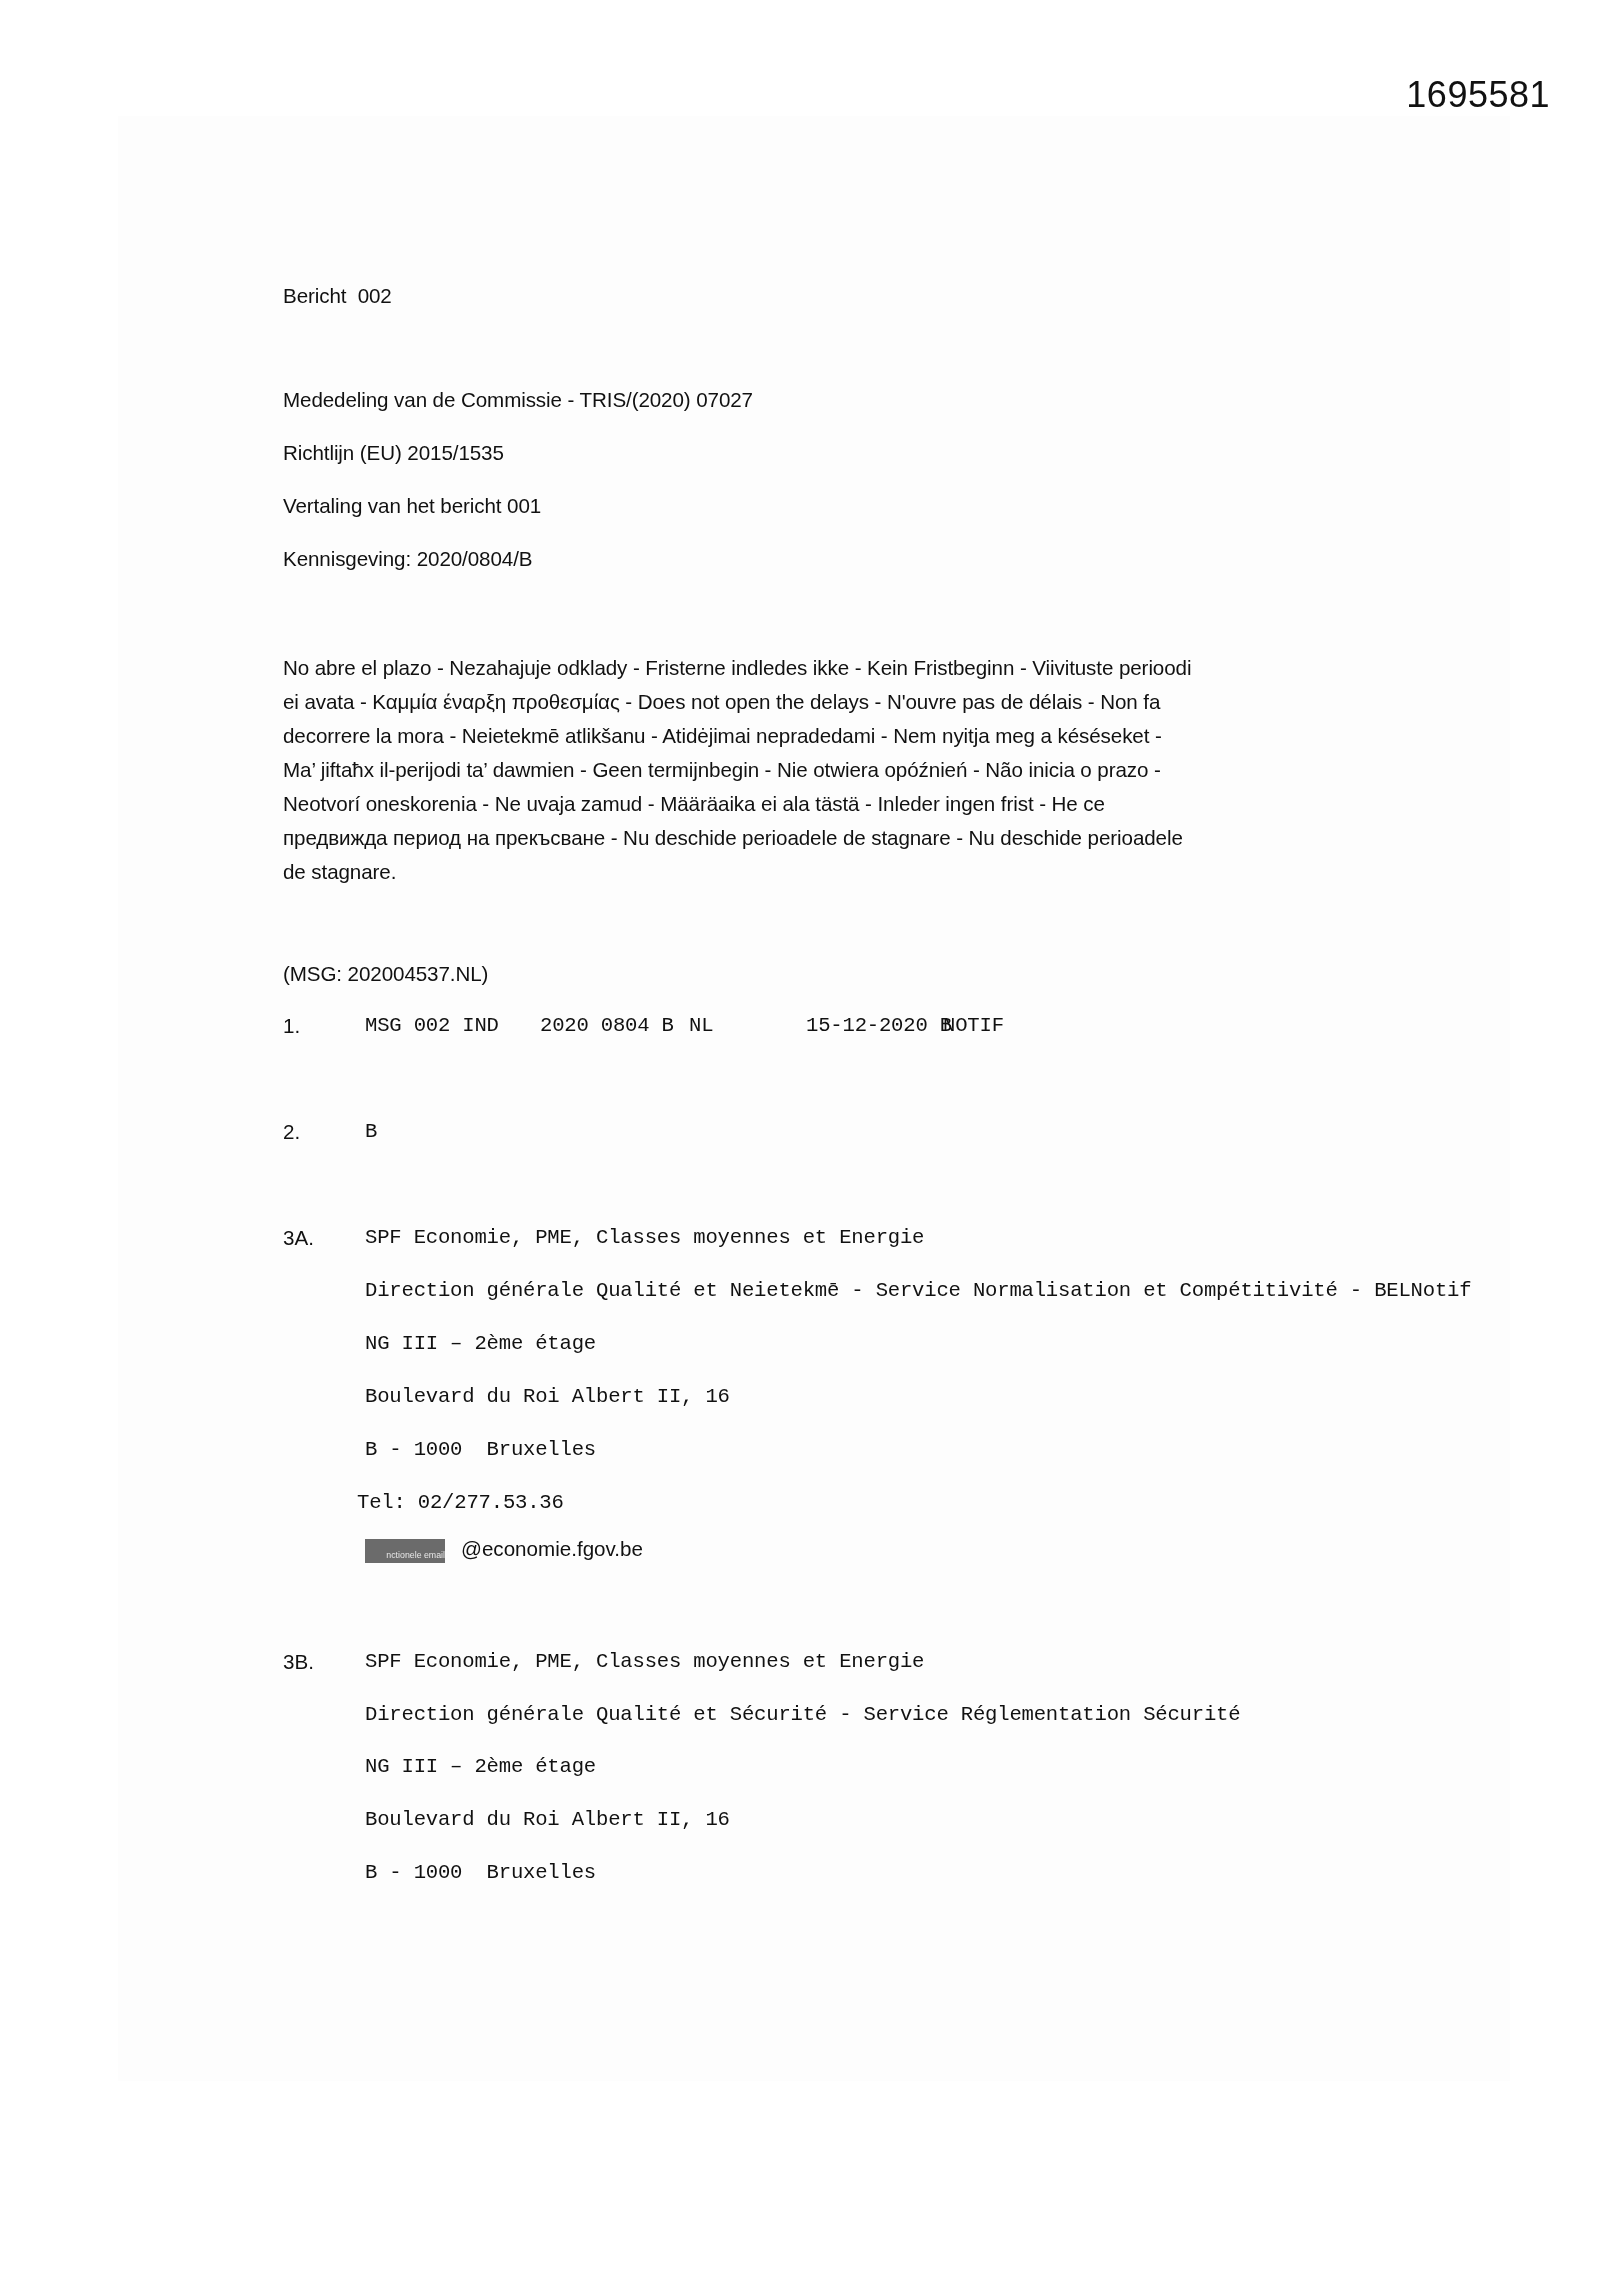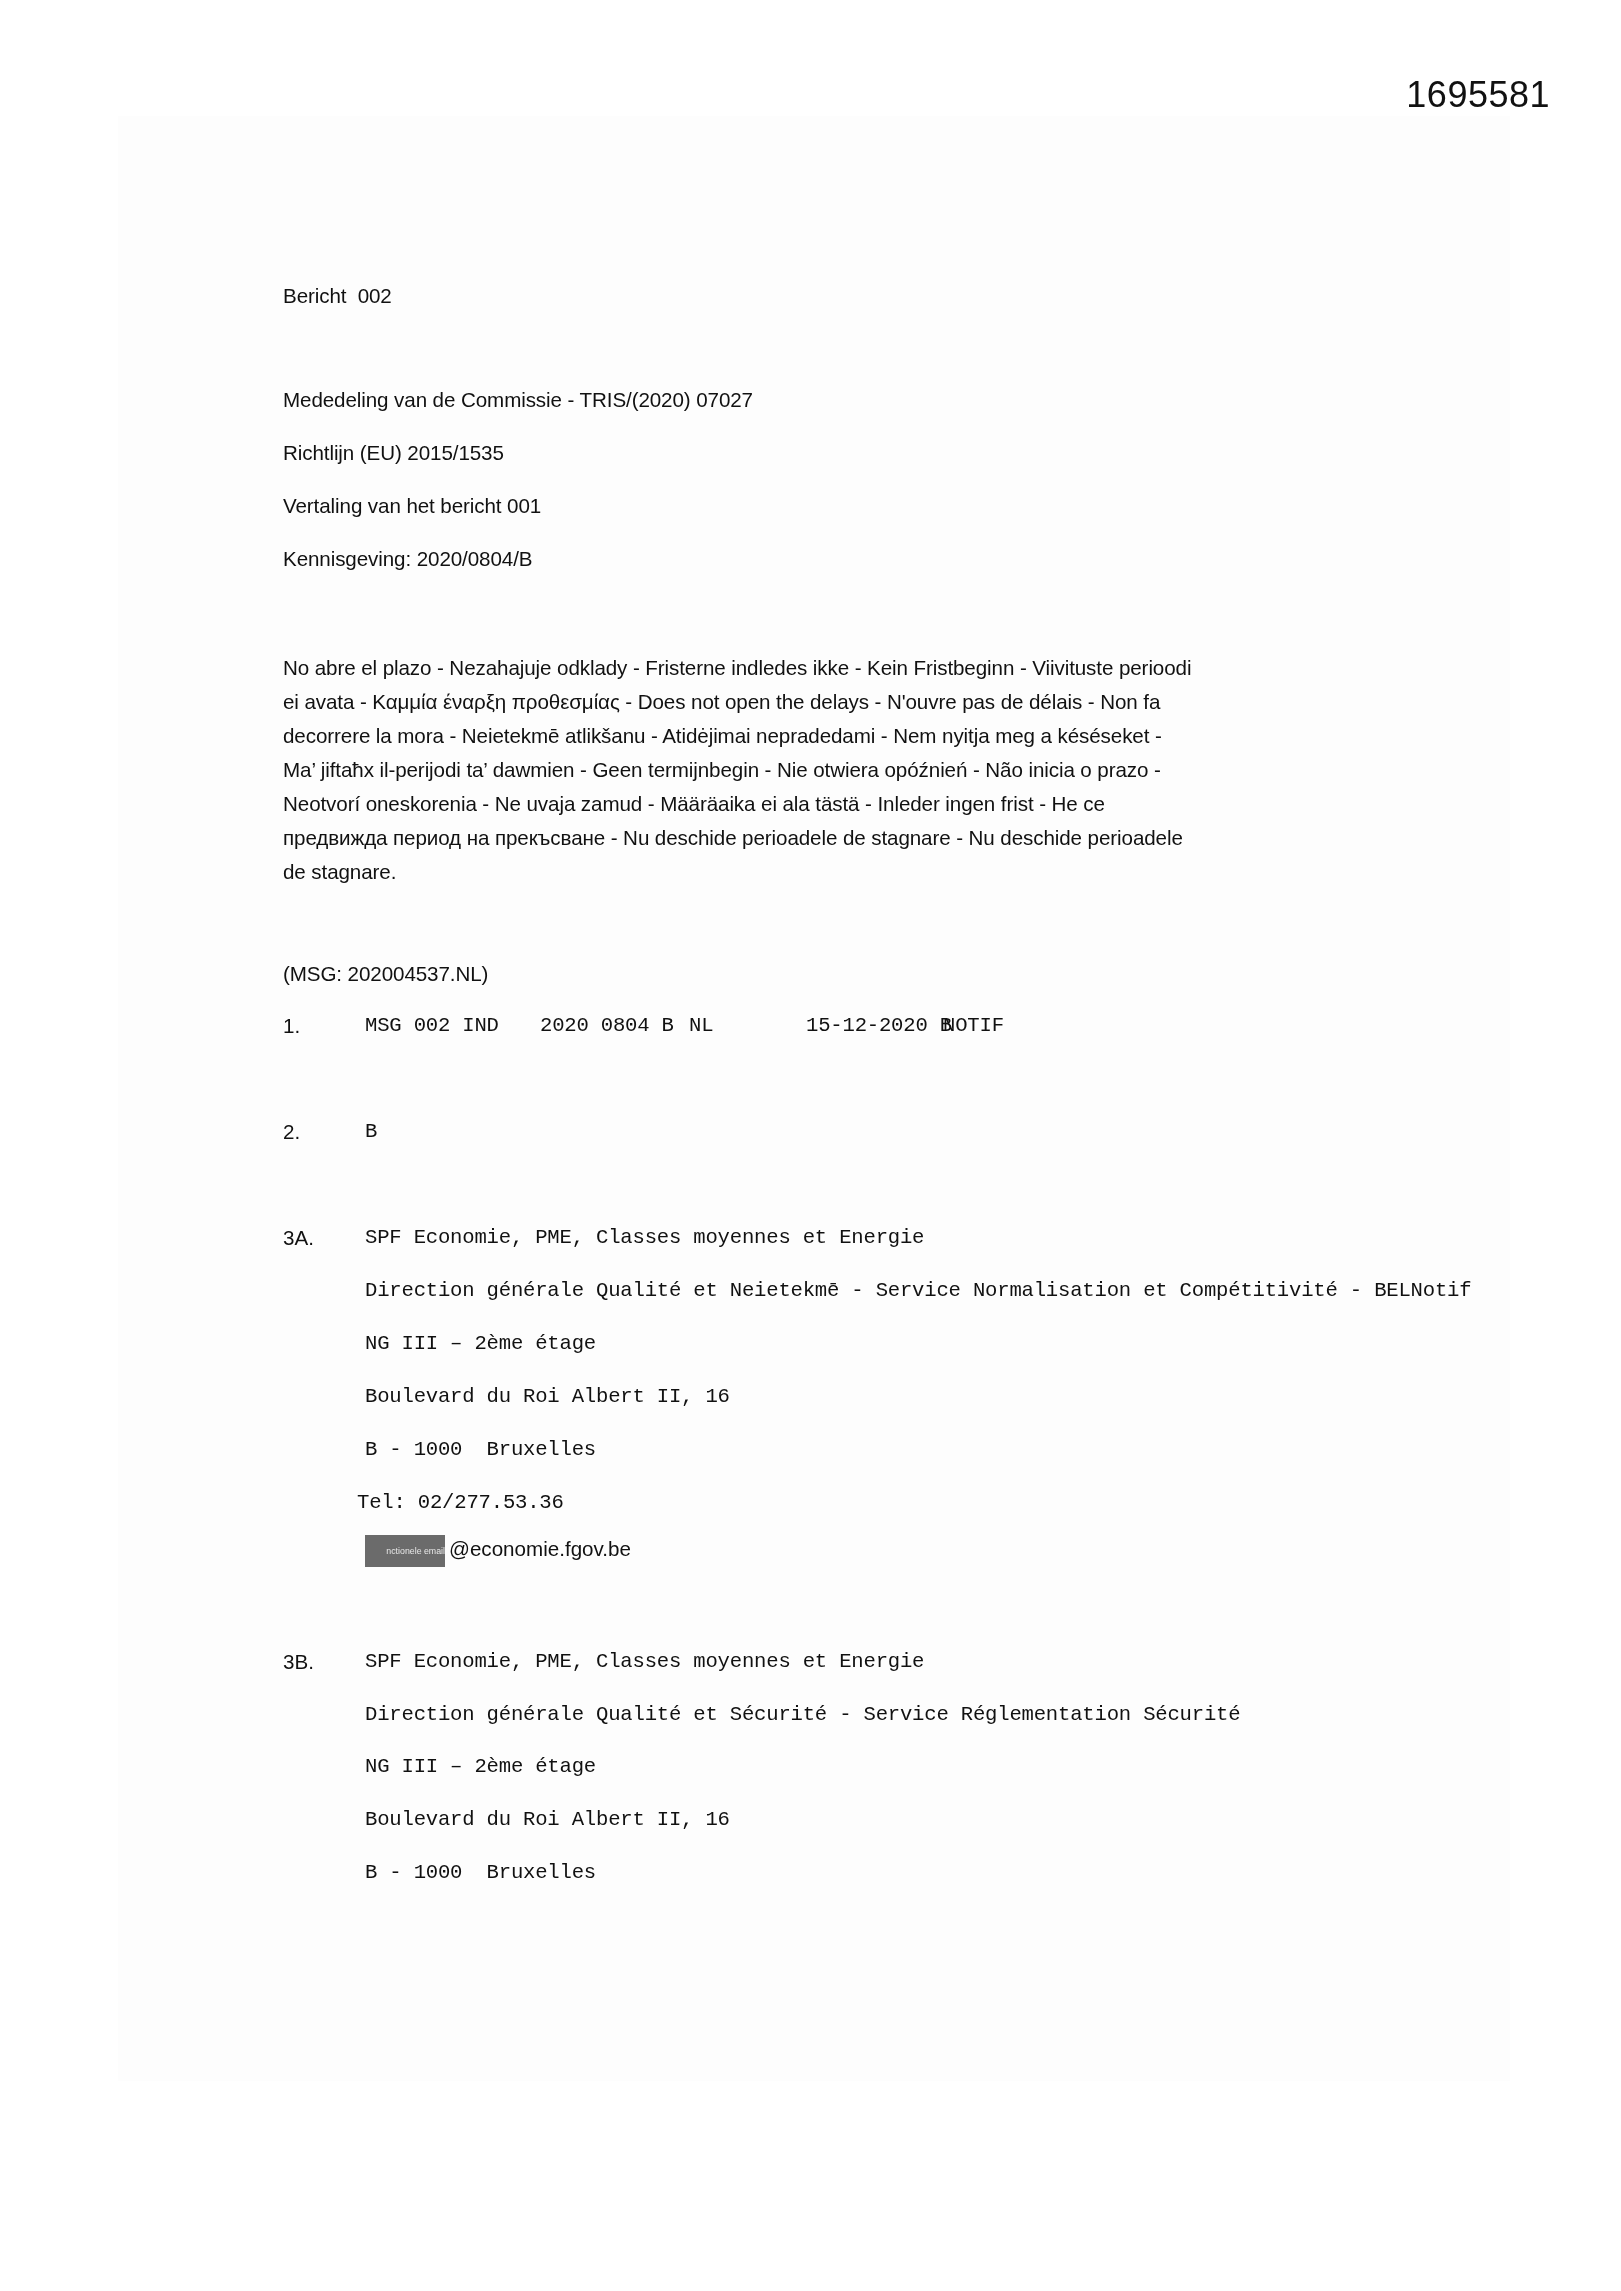--- a/index.html
+++ b/index.html
@@ -23,23 +23,23 @@
     }
     .para {
       position: absolute; left: 283px; top: 651px; width: 1059px;
       font-size: 20.6px; line-height: 34px; letter-spacing: -0.1px;
     }
     .para span { display: block; white-space: nowrap; }
     .num { position: absolute; left: 283px; font-size: 20.6px; line-height: 25.5px; }
     .col { position: absolute; font-size: 20.6px; line-height: 25.5px; white-space: nowrap; letter-spacing: -0.2px; font-family: Liberation Mono, monospace; }
     .redact {
       display: inline-block; background: #6b6b6b; color: #e8e8e8;
-      font-size: 8.8px; line-height: 32px; height: 32px; width: 80px;
+      font-size: 8.8px; line-height: 32px; height: 24px; width: 80px;
       vertical-align: middle; overflow: hidden; white-space: nowrap; text-align: right;
-      margin-right: 4px;
+      margin-right: 16px;
     }
     .email-row { position: absolute; left: 365px; top: 1533px; font-size: 20.6px; line-height: 32px; white-space: nowrap; }
   </style>
 </head>
 <body>
 
 <div class="sheet"></div>
 
 <div class="docid">1695581</div>
 

